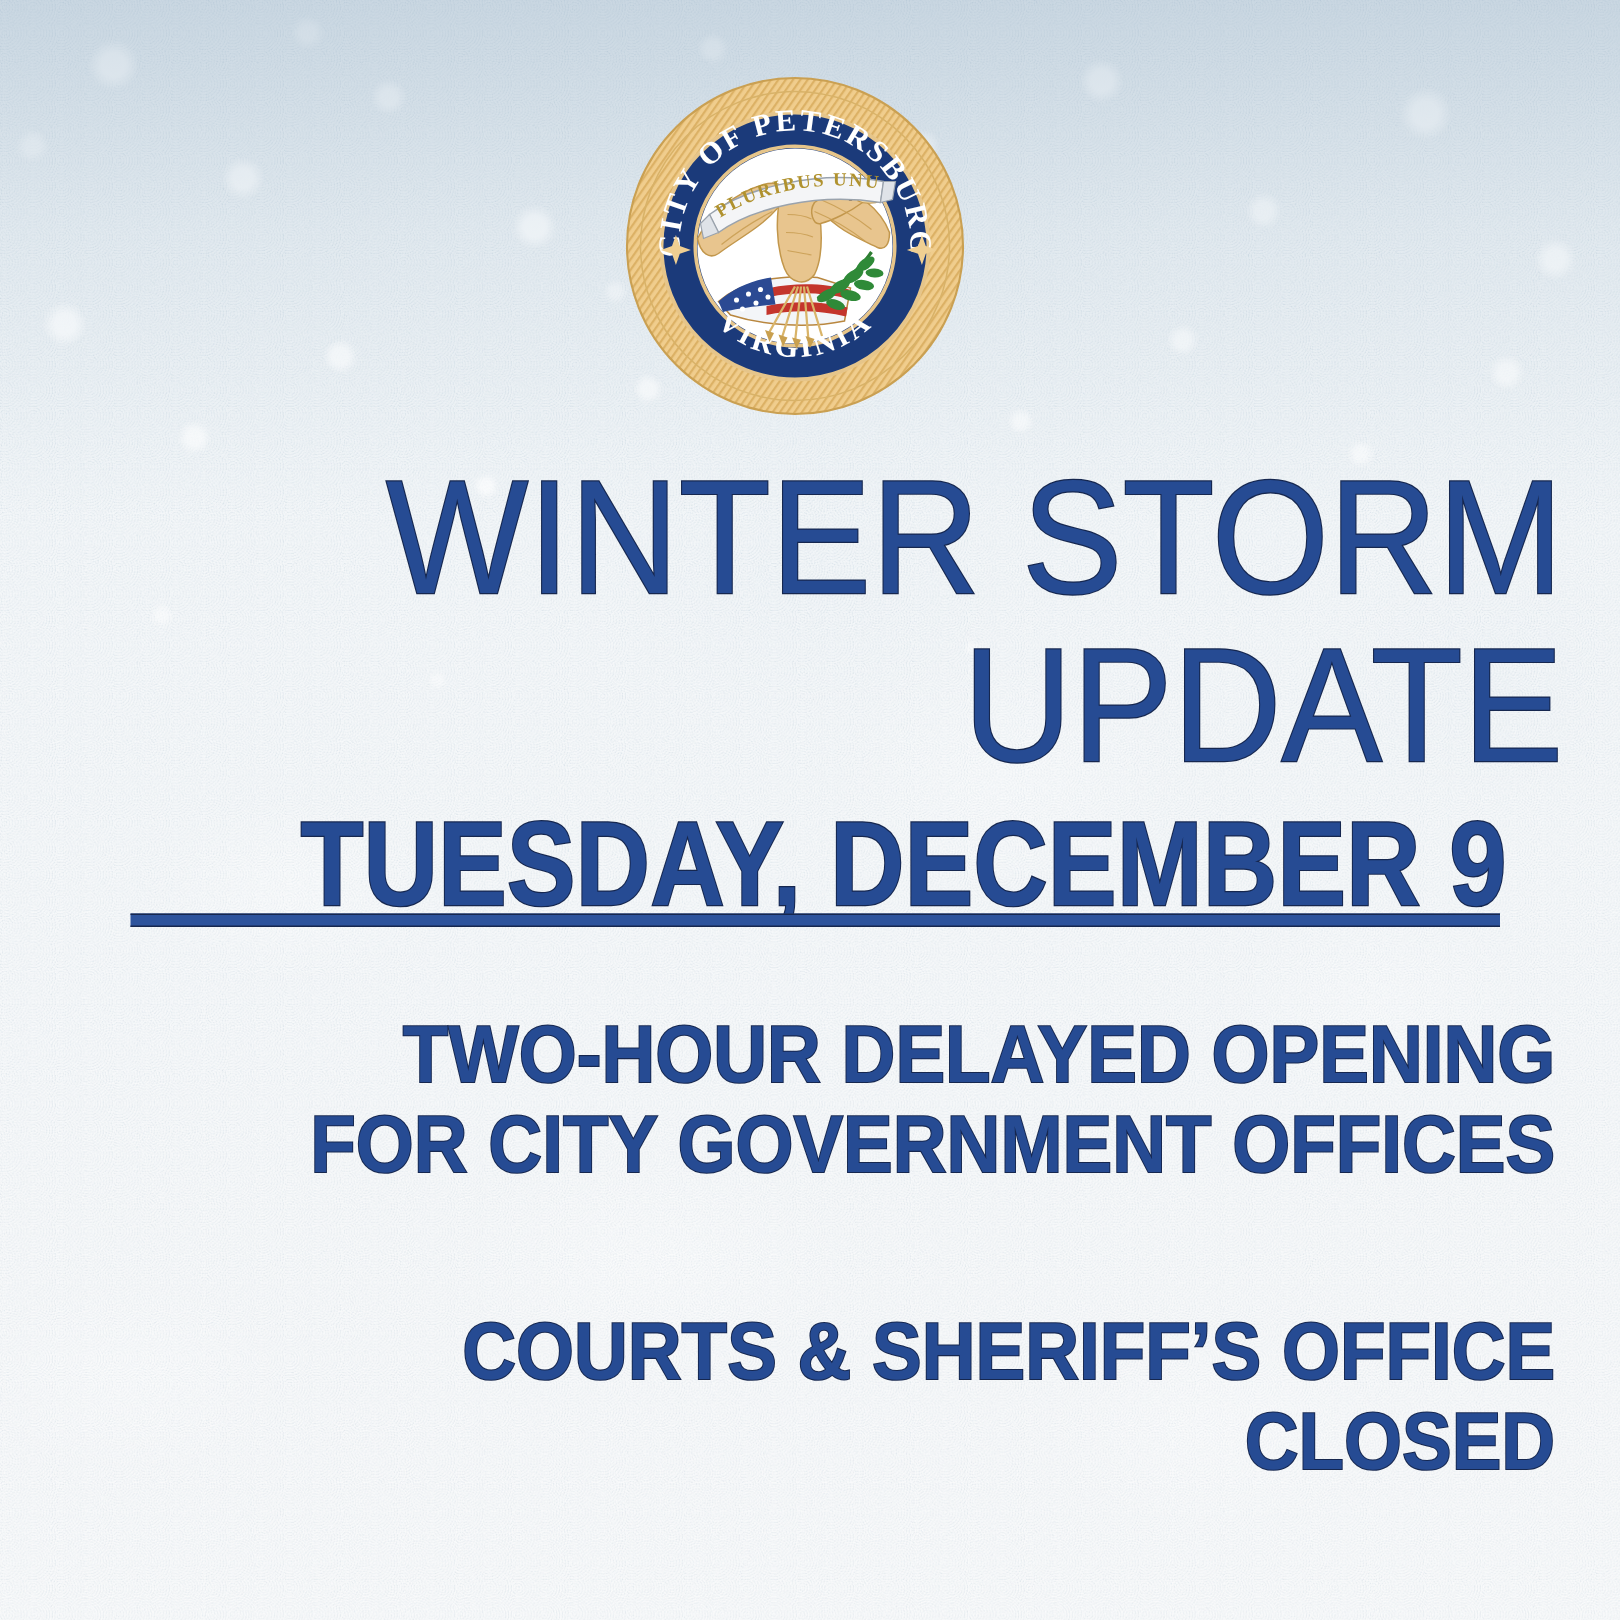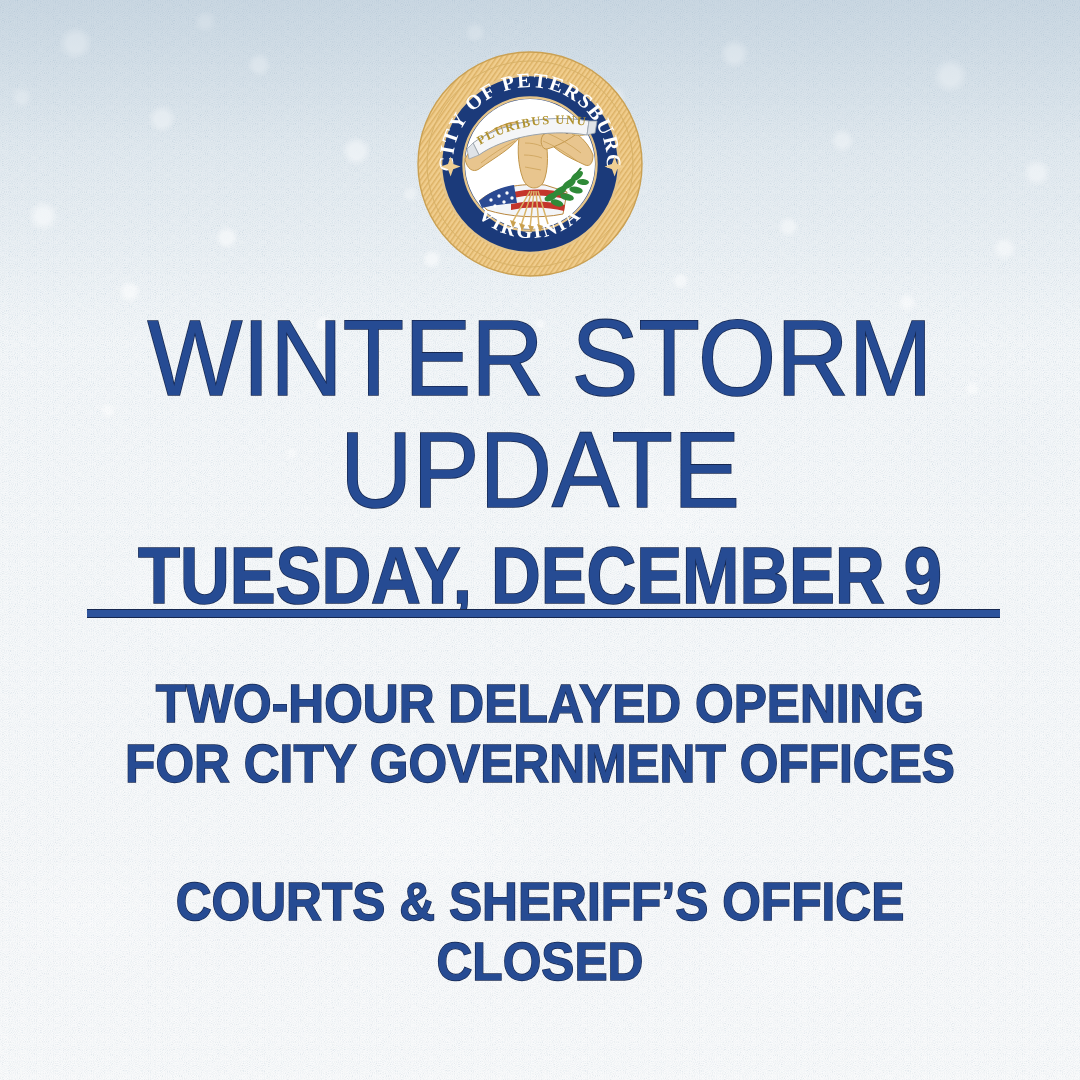--- a/index.html
+++ b/index.html
@@ -108,21 +108,21 @@
   }
   #seal-wrap svg { display: block; width: 226px; height: 226px; }
 
   
   #content {
     position: absolute;
     left: 0;
     top: 0;
     width: 1080px;
     height: 1080px;
-    text-align: center;
+    text-align: right;
   }
 
   .tline {
     color: #264b93;
     -webkit-text-stroke: 1.6px #16274f;
     paint-order: stroke fill;
     white-space: nowrap;
     line-height: 1;
     position: absolute;
     width: 1080px;

